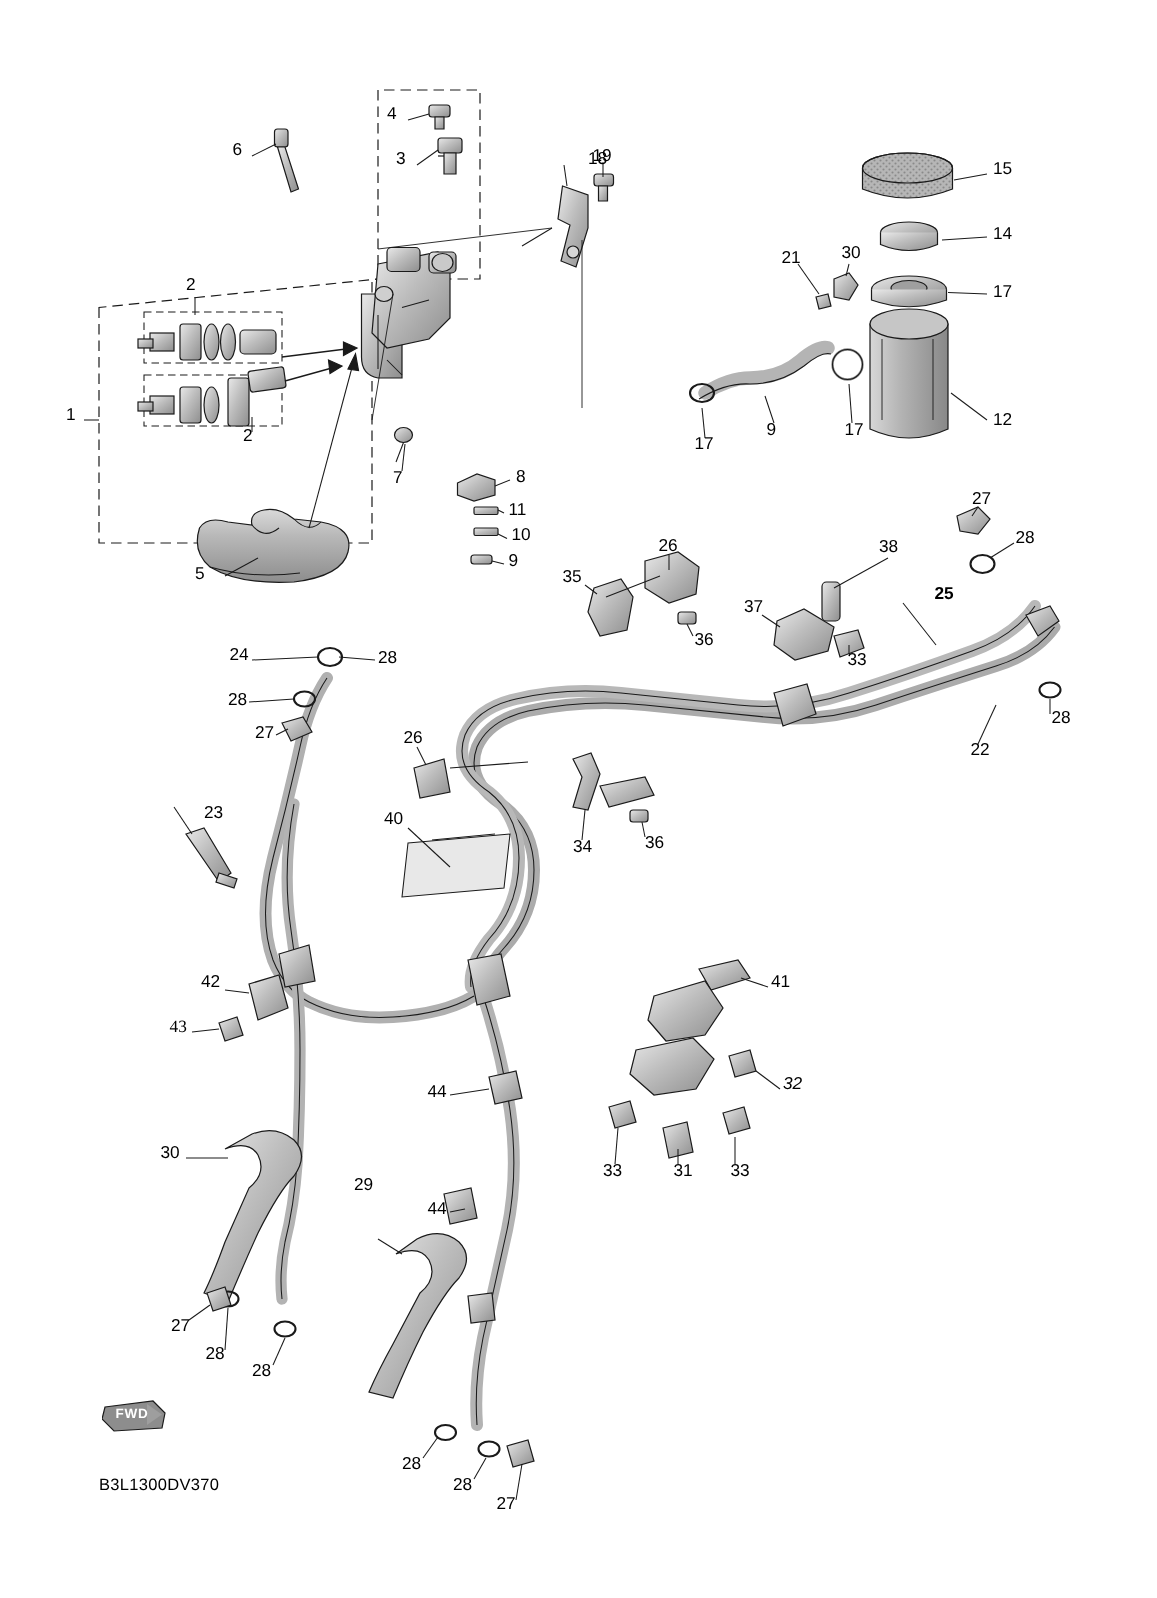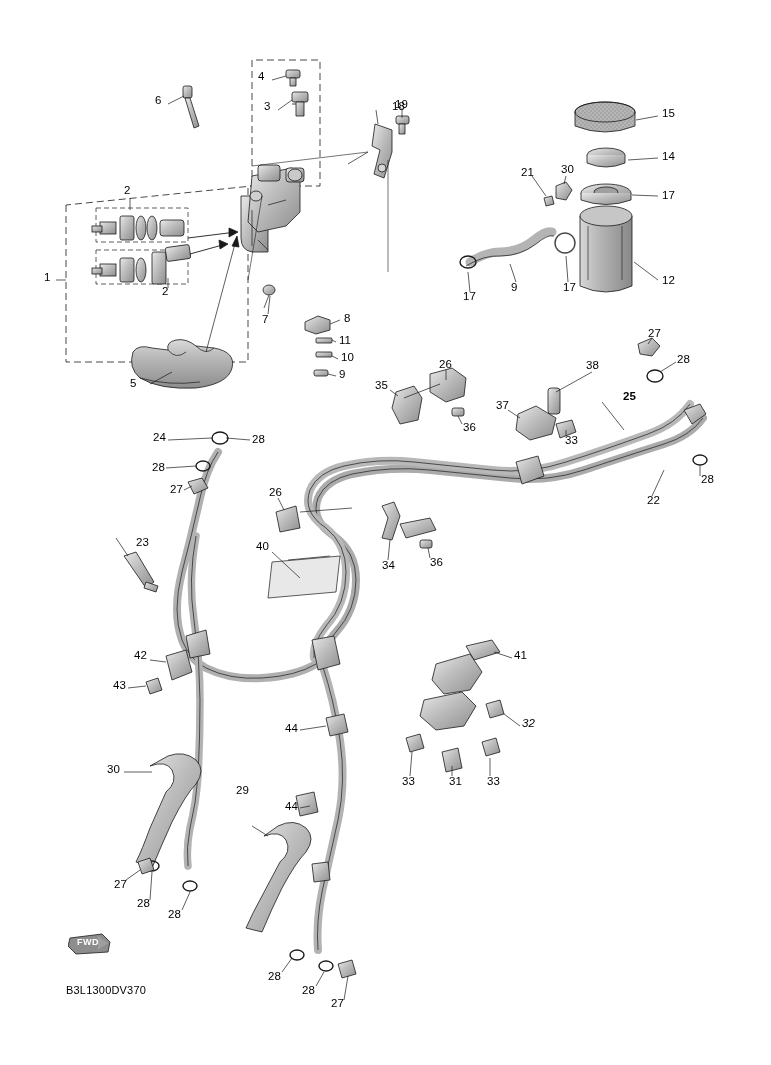--- a/index.html
+++ b/index.html
@@ -445,21 +445,21 @@
   <div class="callout" style="left:382px; top:559px;">34</div>
   <div class="callout" style="left:375px; top:379px;">35</div>
   <div class="callout" style="left:463px; top:421px;">36</div>
   <div class="callout" style="left:430px; top:556px;">36</div>
   <div class="callout" style="left:496px; top:399px;">37</div>
   <div class="callout" style="left:586px; top:359px;">38</div>
   <div class="callout" style="left:565px; top:434px;">33</div>
   <div class="callout" style="left:256px; top:540px;">40</div>
   <div class="callout" style="left:514px; top:649px;">41</div>
   <div class="callout" style="left:134px; top:649px;">42</div>
-  <div class="callout" style="left:113px; top:679px;">43</div>
+  <div class="callout" style="left:113px; top:679px;font-family:Liberation Serif, serif;">43</div>
   <div class="callout" style="left:285px; top:722px;">44</div>
   <div class="callout" style="left:285px; top:800px;">44</div>
 
   <div class="fwd-badge" style="left:68px; top:932px;">
     <svg viewBox="0 0 44 24" width="44" height="24">
       <path d="M2 6 L34 2 L42 10 L40 20 L8 22 L0 14 Z" fill="#8d8d8d" stroke="#1a1a1a" stroke-width="0.8"></path>
       <path d="M30 4 L40 11 L30 18 Z" fill="#ffffff" opacity="0.15"></path>
     </svg>
     <span class="fwd-text">FWD</span>
   </div>

